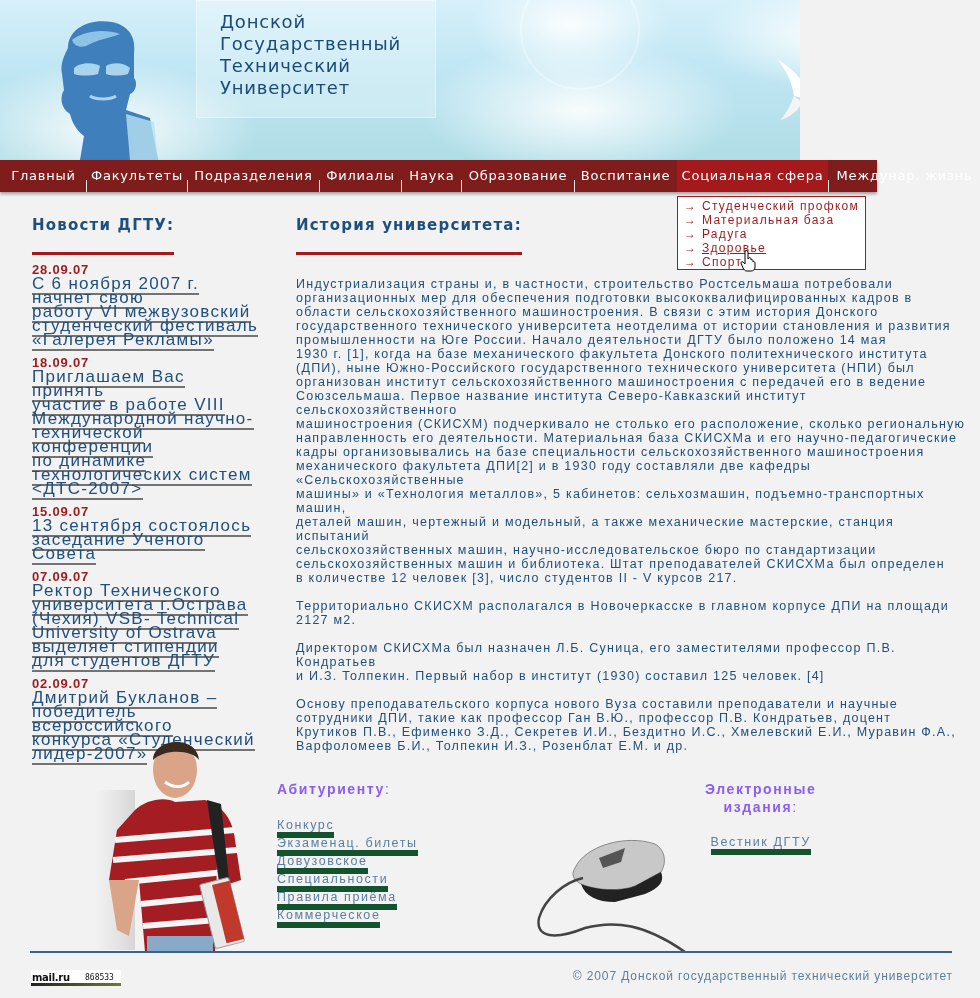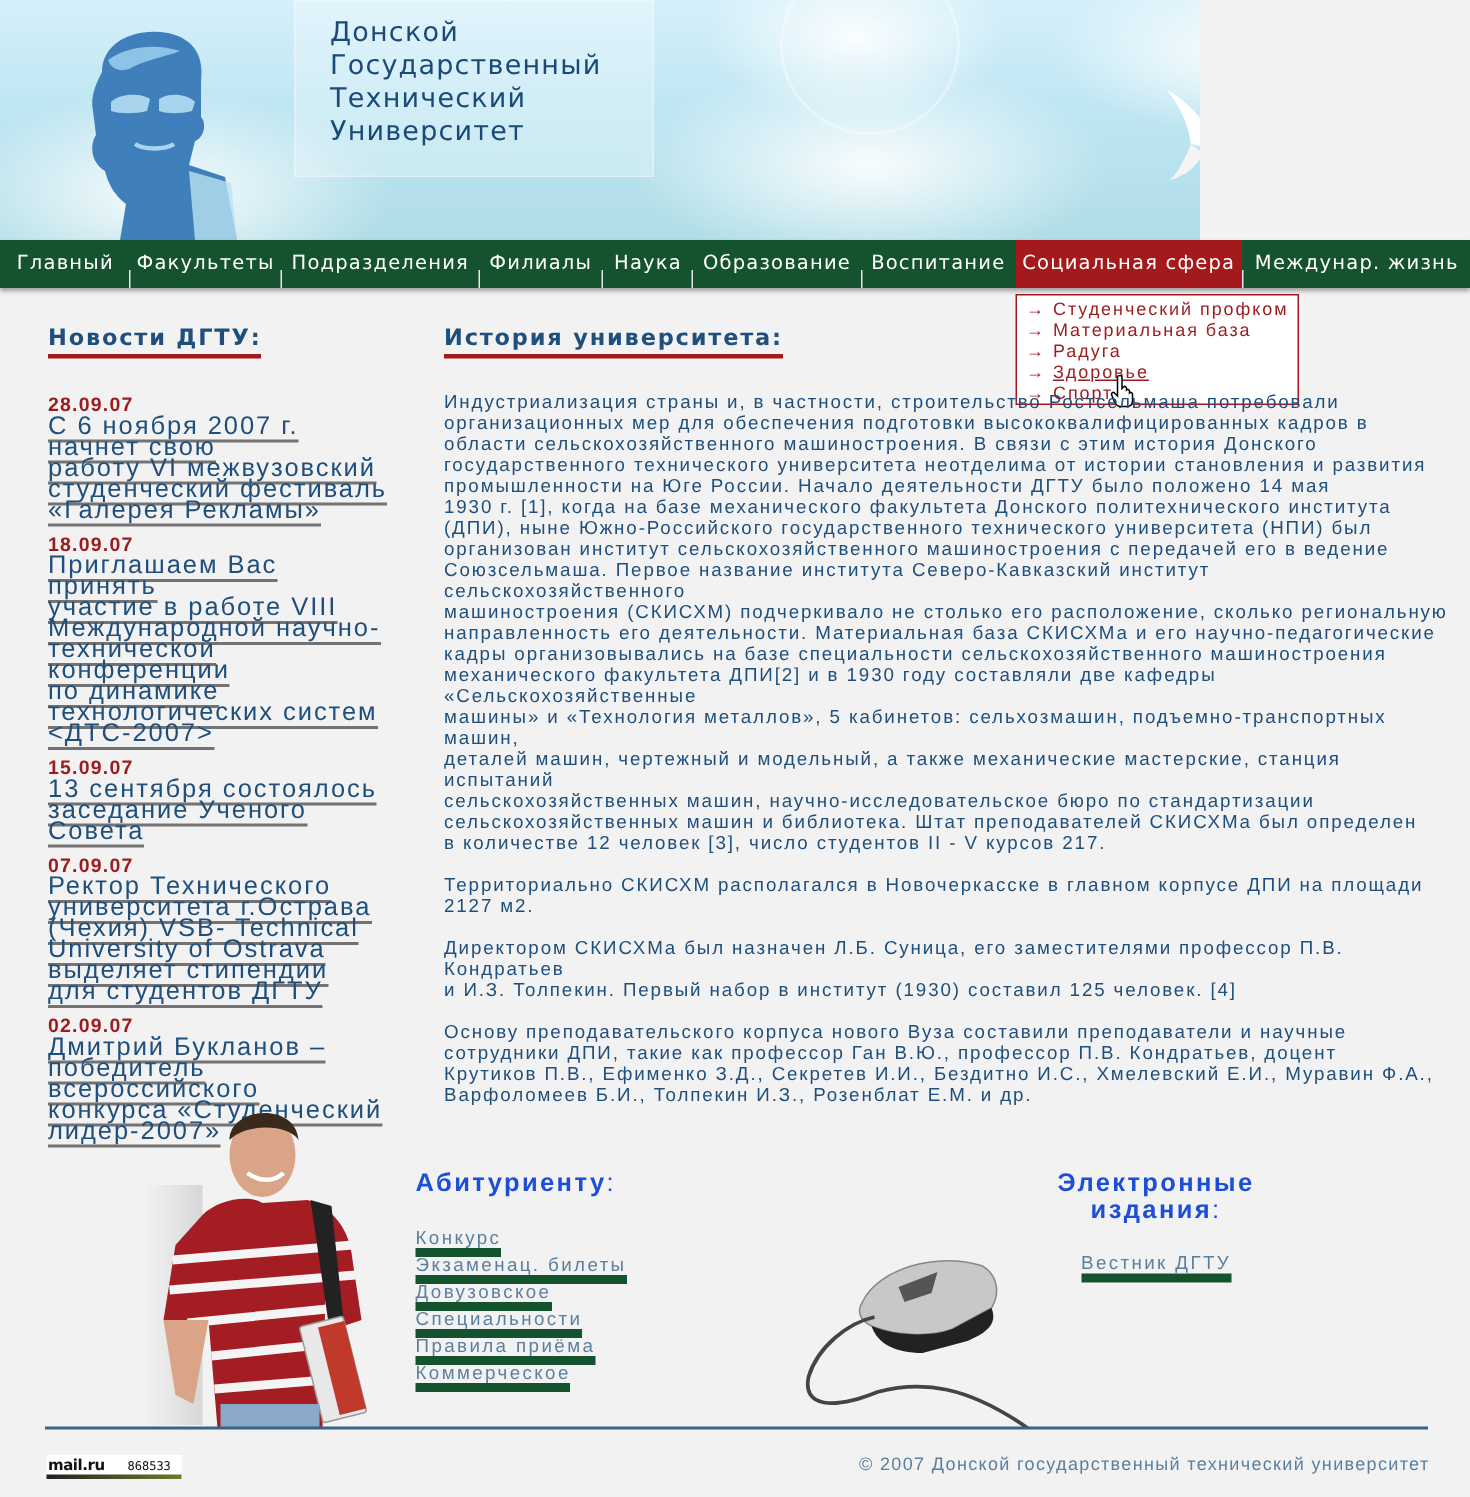--- a/index.html
+++ b/index.html
@@ -11,51 +11,51 @@
     background: linear-gradient(180deg, #d6f0fa 0%, #bfe6f3 45%, #b0dde6 100%); overflow: hidden; }
   .cloud { position: absolute; border-radius: 50%; background: radial-gradient(ellipse at center, rgba(255,255,255,0.9) 0%, rgba(255,255,255,0) 70%); }
   .flare { position: absolute; border-radius: 50%; border: 2px solid rgba(255,255,255,0.35); }
   .title-panel { position: absolute; left: 196px; top: 0; width: 240px; height: 118px; background: rgba(255,255,255,0.28); border: 1px solid rgba(255,255,255,0.35); }
   .site-title { position: absolute; left: 220px; top: 11px; font-family: "DejaVu Sans", sans-serif; font-size: 18px; line-height: 22px; color: #1a4a78; letter-spacing: 0.8px; }
   .site-title div { white-space: nowrap; }
   .statue { position: absolute; left: 50px; top: 18px; width: 110px; height: 142px; }
   .dove { position: absolute; }
 
   
-  .nav { position: absolute; left: 0; top: 160px; width: 980px; height: 32px; background: #14532d; box-shadow: 0 2px 3px rgba(0,0,0,0.35); }
+  .nav { position: absolute; left: 0; top: 160px; width: 877px; height: 32px; background: #7f1d1d; box-shadow: 0 2px 3px rgba(0,0,0,0.35); }
   .nav-item { position: absolute; top: 0; height: 32px; line-height: 32px; color: #ffffff; font-size: 13px; letter-spacing: 0.8px; white-space: nowrap; cursor: pointer; text-align: center; }
   .nav-item.active { background: #a3191c; }
   .nav-sep { position: absolute; top: 20px; width: 1px; height: 12px; background: #dfe8ef; }
 
   
   .dropdown { position: absolute; left: 677px; top: 196px; width: 189px; height: 74px; background: #ffffff; border: 1px solid #a3191c; padding: 2px 0 0 6px; }
   .dd-item { font-family: "Liberation Sans", sans-serif; font-size: 12px; line-height: 14px; color: #9b1c1f; letter-spacing: 1.3px; white-space: nowrap; cursor: pointer; }
   .dd-item.hover .dd-label { text-decoration: underline; }
   .cursor { position: absolute; left: 740px; top: 250px; width: 16px; height: 22px; }
 
   
   .news { position: absolute; left: 32px; top: 215px; width: 230px; }
-  .section-title { font-family: "DejaVu Sans", sans-serif; font-size: 15px; font-weight: bold; color: #1f4f7c; letter-spacing: 1.2px; display: inline-block; border-bottom: 3px solid #a3191c; padding-bottom: 2px; }
-  .news-list { margin-top: 24px; }
+  .section-title { font-family: "DejaVu Sans", sans-serif; font-size: 15px; font-weight: bold; color: #1f4f7c; letter-spacing: 1.2px; display: inline-block; border-bottom: 3px solid #a3191c; padding-bottom: 18px; }
+  .news-list { margin-top: 8px; }
   .news-item { margin-bottom: 9px; }
   .news-date { font-family: "Liberation Sans", sans-serif; font-size: 13px; font-weight: bold; color: #9b1c1f; letter-spacing: 0.8px; line-height: 14px; }
   .news-link { font-family: "Liberation Sans", sans-serif; font-size: 17px; color: #1f4f7c; letter-spacing: 1.3px; line-height: 14px; text-decoration: none; border-bottom: 2px solid #737373; cursor: pointer; display: inline; }
   .news-text { line-height: 14px; }
   .news-text span { display: inline; }
 
   
   .history { position: absolute; left: 296px; top: 215px; width: 670px; }
   .history-body { margin-top: 22px; font-family: "Liberation Sans", sans-serif; font-size: 12.5px; line-height: 14px; color: #1f4f7c; letter-spacing: 1.25px; }
   .history-body p { margin-bottom: 14px; }
 
   
   .student { position: absolute; left: 95px; top: 730px; width: 170px; height: 222px; }
   .mouse { position: absolute; left: 525px; top: 828px; width: 190px; height: 124px; }
   .col { position: absolute; font-family: "Liberation Sans", sans-serif; }
-  .col-title { font-size: 17px; font-weight: bold; color: #1d4ed8; letter-spacing: 1.6px; line-height: 18px; }
+  .col-title { font-size: 14px; font-weight: bold; color: #8b5cf6; letter-spacing: 1.6px; line-height: 18px; }
   .col-title .colon { font-weight: normal; }
   .col-links { margin-top: 18px; }
   .col-link { display: block; font-size: 12.5px; color: #5b7f9e; letter-spacing: 1.6px; line-height: 18px; cursor: pointer; }
   .col-link span { border-bottom: 6px solid #14532d; }
   .footer-line { position: absolute; left: 30px; top: 951px; width: 922px; height: 2px; background: #36648c; }
   .counter { position: absolute; left: 31px; top: 970px; width: 90px; height: 16px; background: #ffffff; font-size: 9px; }
   .counter .logo { position: absolute; left: 1px; top: 2px; font-family: "DejaVu Sans", sans-serif; font-weight: bold; font-size: 10px; color: #111; letter-spacing: -0.3px; }
   .counter .num { position: absolute; left: 54px; top: 3px; font-family: "DejaVu Sans Mono", monospace; font-size: 8px; color: #111; }
   .counter .bar { position: absolute; left: 0; bottom: 0; width: 90px; height: 3px; background: linear-gradient(90deg,#222,#6b7d2a); }
   .copyright { position: absolute; right: 27px; top: 969px; font-family: "Liberation Sans", sans-serif; font-size: 12px; color: #5b7f9e; letter-spacing: 0.9px; white-space: nowrap; }

